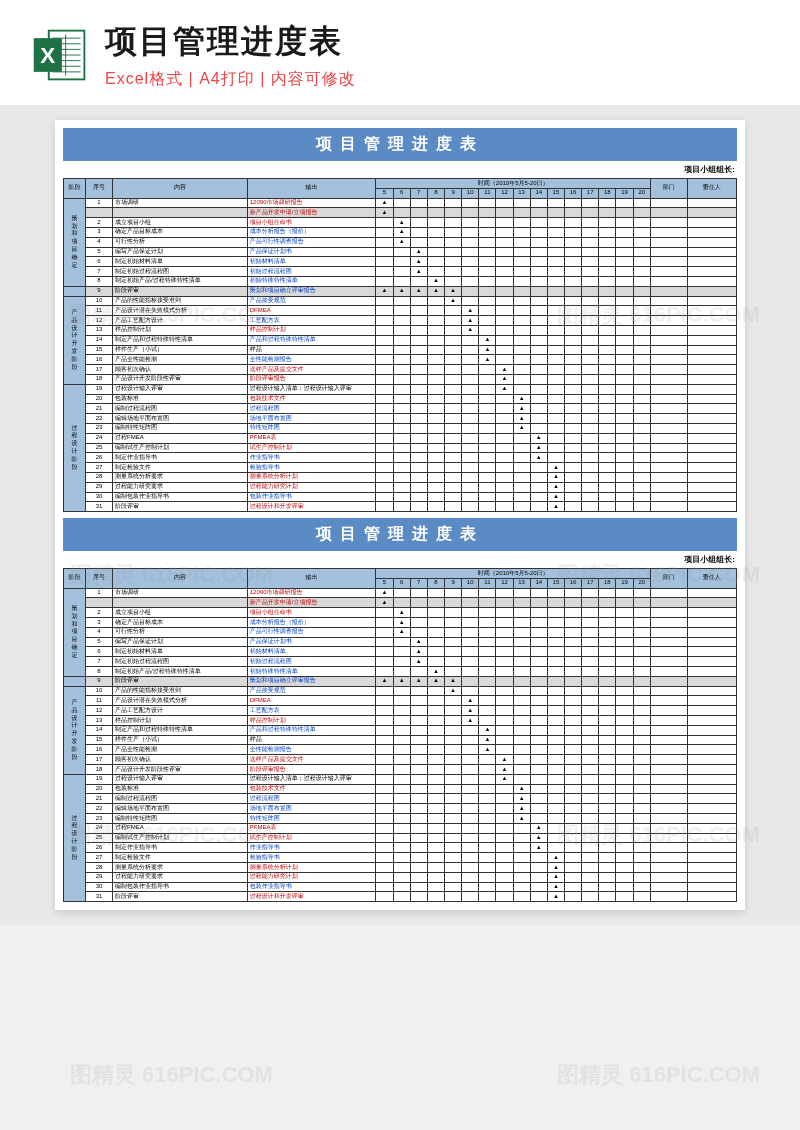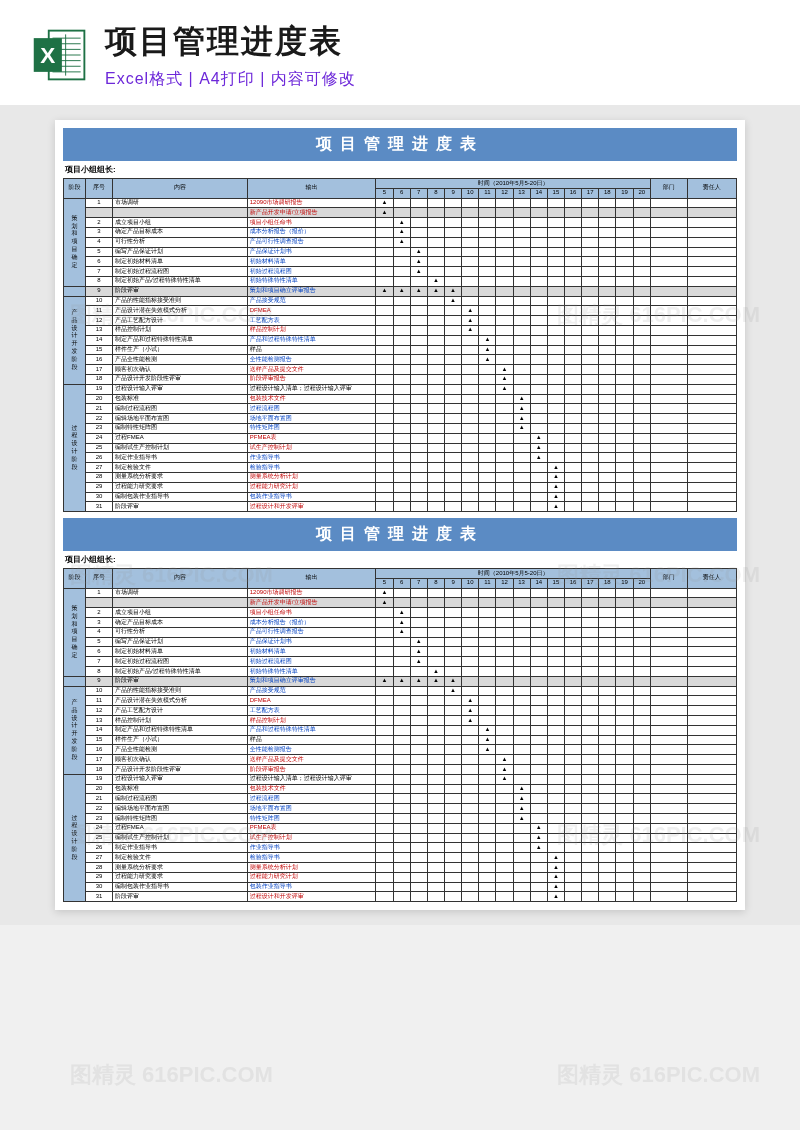--- a/index.html
+++ b/index.html
@@ -26,21 +26,21 @@
     .excel-icon svg { width: 100%; height: 100%; }
     .header-text { flex: 1; }
     .header-title {
       font-size: 32px;
       font-weight: bold;
       color: #1a1a1a;
       letter-spacing: 2px;
     }
     .header-subtitle {
       font-size: 16px;
-      color: #6d28d9;
+      color: #ef4444;
       margin-top: 5px;
       letter-spacing: 1px;
     }
     .document-area {
       padding: 15px 55px;
       background: #e8e8e8;
     }
     .paper {
       background: #fff;
       box-shadow: 0 2px 8px rgba(0,0,0,0.15);
@@ -54,20 +54,21 @@
       font-size: 16px;
       font-weight: bold;
       padding: 6px;
       letter-spacing: 8px;
     }
     .group-leader {
       font-size: 8px;
       font-weight: bold;
       padding: 3px 2px;
       background: #fff;
+      text-align: right;
     }
     table {
       border-collapse: collapse;
       width: 100%;
       table-layout: fixed;
     }
     th, td {
       border: 0.5px solid #333;
       padding: 0.5px 1px;
       font-size: 6px;

